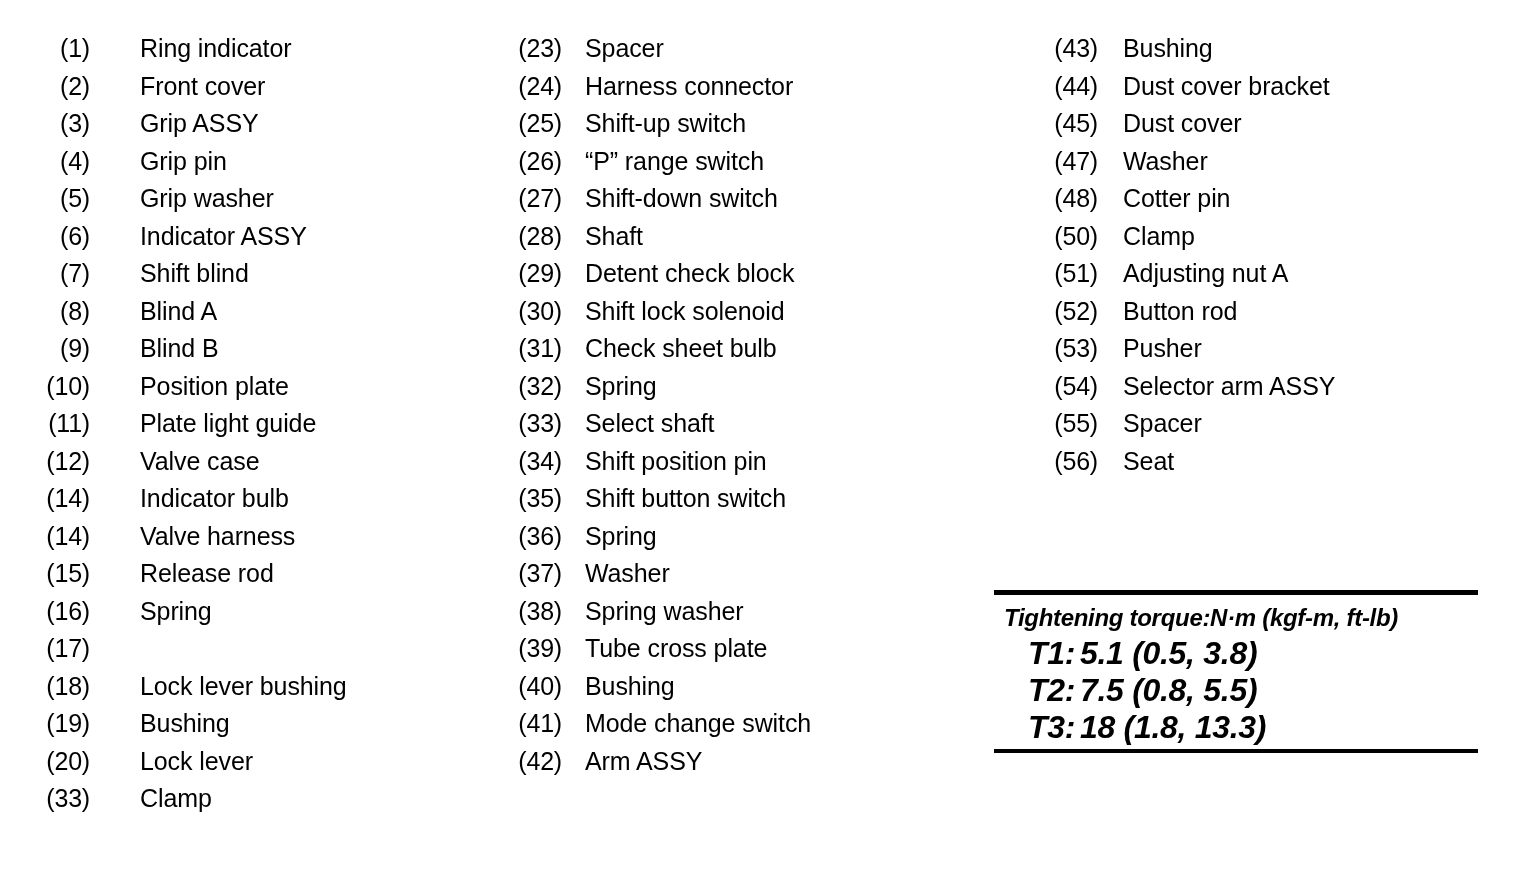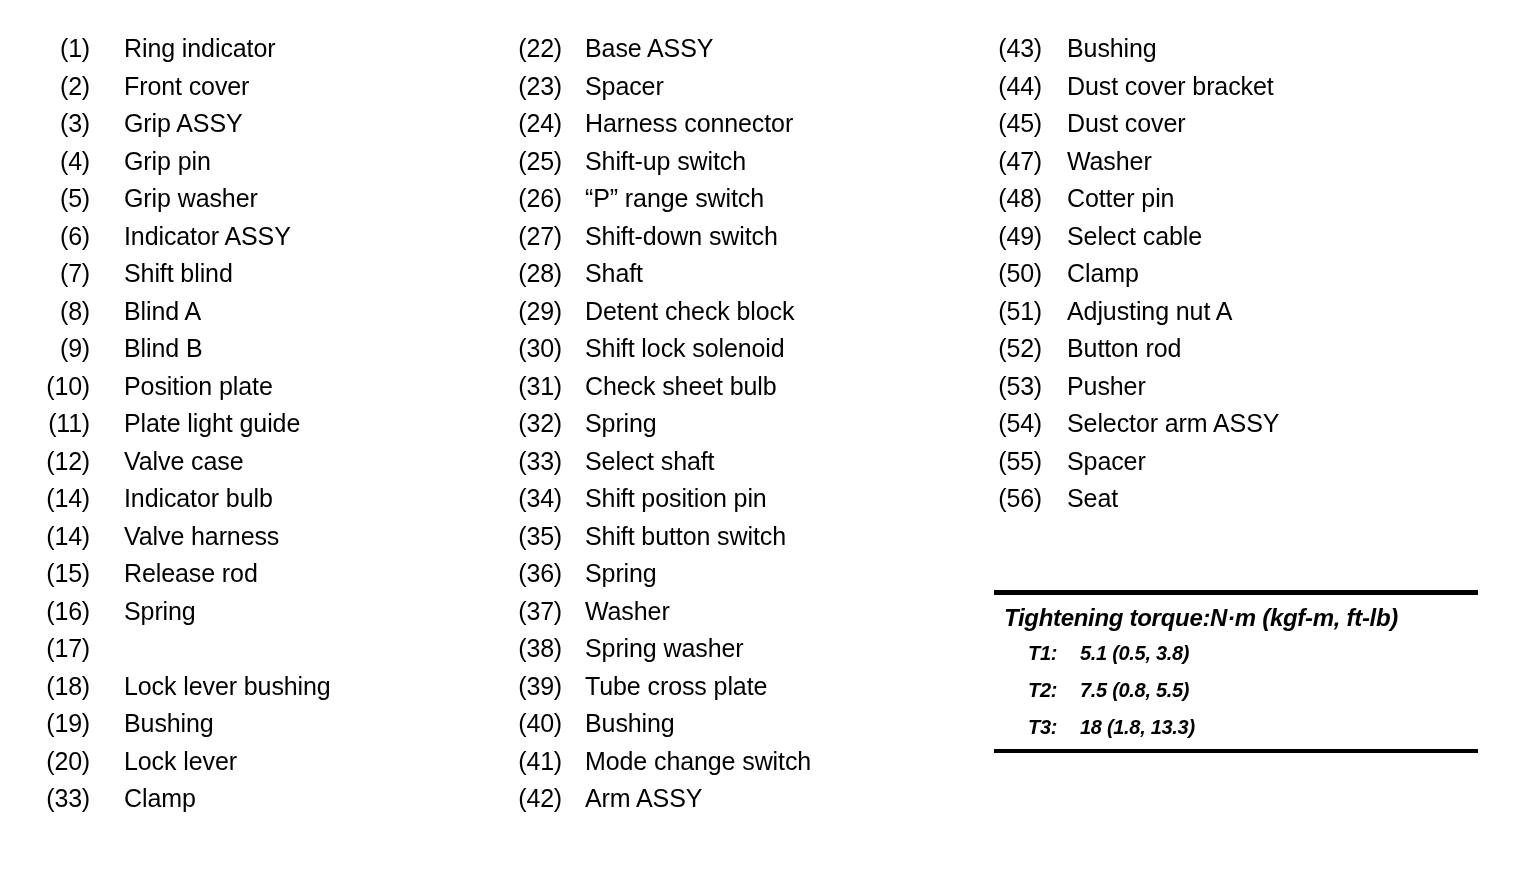--- a/index.html
+++ b/index.html
@@ -21,40 +21,40 @@
     inset: 0;
   }
 
   
   .col {
     position: absolute;
     top: 30px;
   }
   .col-1 { left: 40px; }
   .col-2 { left: 512px; }
-  .col-3 { left: 992px; }
+  .col-3 { left: 1048px; }
 
   .part-row {
     height: 37.5px;
     line-height: 37.5px;
     display: flex;
     align-items: baseline;
     white-space: nowrap;
   }
 
   .part-num {
     width: 50px;
     text-align: right;
     font-size: 25px;
     letter-spacing: -0.2px;
     flex: 0 0 auto;
   }
 
   .part-label {
-    margin-left: 34px;
+    margin-left: 50px;
     font-size: 25px;
     letter-spacing: -0.1px;
     flex: 0 0 auto;
   }
 
   .col-3 .part-label { margin-left: 25px; }
   .col-2 .part-label { margin-left: 23px; }
 
   
   .torque-box {
@@ -79,21 +79,21 @@
     font-weight: bold;
     font-style: italic;
     padding: 6px 0 0 10px;
     line-height: 34px;
     white-space: nowrap;
     letter-spacing: -0.3px;
   }
   .torque-row {
     display: flex;
     align-items: baseline;
-    font-size: 20px;
+    font-size: 32px;
     font-weight: bold;
     font-style: italic;
     line-height: 37px;
     height: 37px;
     padding-left: 34px;
     white-space: nowrap;
     letter-spacing: -0.3px;
   }
   .torque-key {
     width: 52px;
@@ -192,24 +192,20 @@
         <span class="part-num">(20)</span>
         <span class="part-label">Lock lever</span>
       </div>
       <div class="part-row">
         <span class="part-num">(33)</span>
         <span class="part-label">Clamp</span>
       </div>
     </div>
   <div class="col col-2">
       <div class="part-row">
-        <span class="part-num">(22)</span>
-        <span class="part-label">Base ASSY</span>
-      </div>
-      <div class="part-row">
         <span class="part-num">(23)</span>
         <span class="part-label">Spacer</span>
       </div>
       <div class="part-row">
         <span class="part-num">(24)</span>
         <span class="part-label">Harness connector</span>
       </div>
       <div class="part-row">
         <span class="part-num">(25)</span>
         <span class="part-label">Shift-up switch</span>
@@ -296,24 +292,20 @@
         <span class="part-num">(45)</span>
         <span class="part-label">Dust cover</span>
       </div>
       <div class="part-row">
         <span class="part-num">(47)</span>
         <span class="part-label">Washer</span>
       </div>
       <div class="part-row">
         <span class="part-num">(48)</span>
         <span class="part-label">Cotter pin</span>
-      </div>
-      <div class="part-row">
-        <span class="part-num">(49)</span>
-        <span class="part-label">Select cable</span>
       </div>
       <div class="part-row">
         <span class="part-num">(50)</span>
         <span class="part-label">Clamp</span>
       </div>
       <div class="part-row">
         <span class="part-num">(51)</span>
         <span class="part-label">Adjusting nut A</span>
       </div>
       <div class="part-row">

